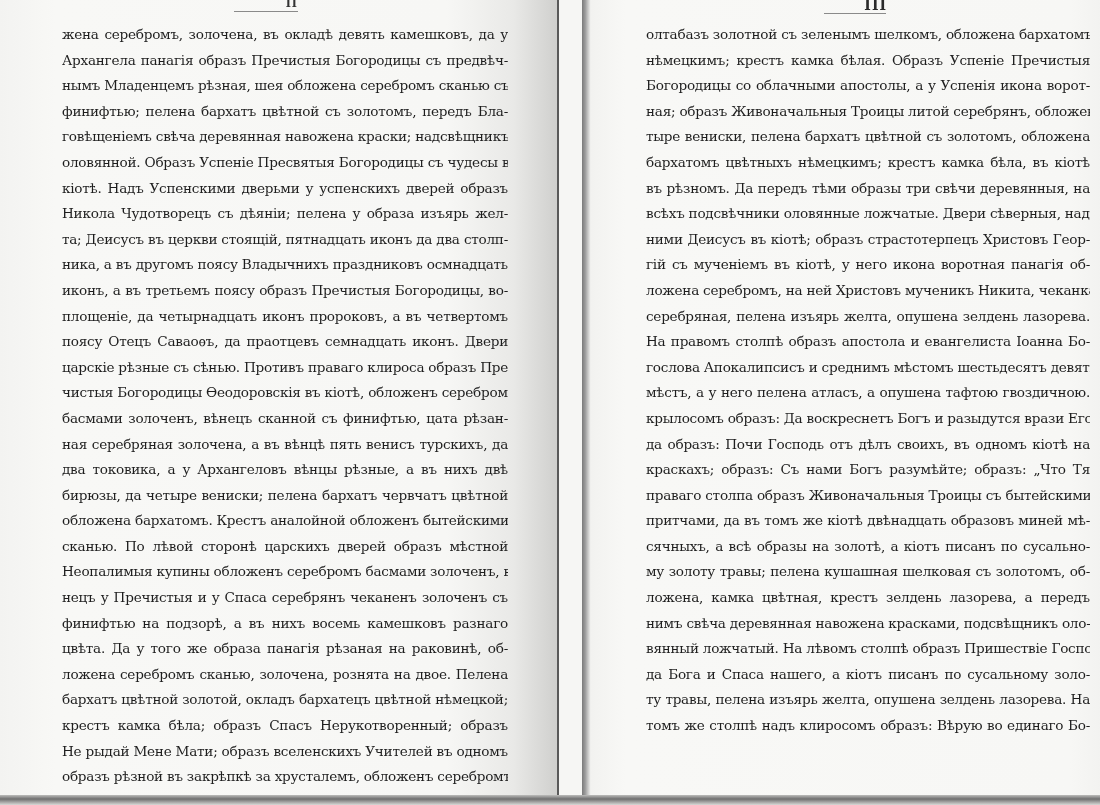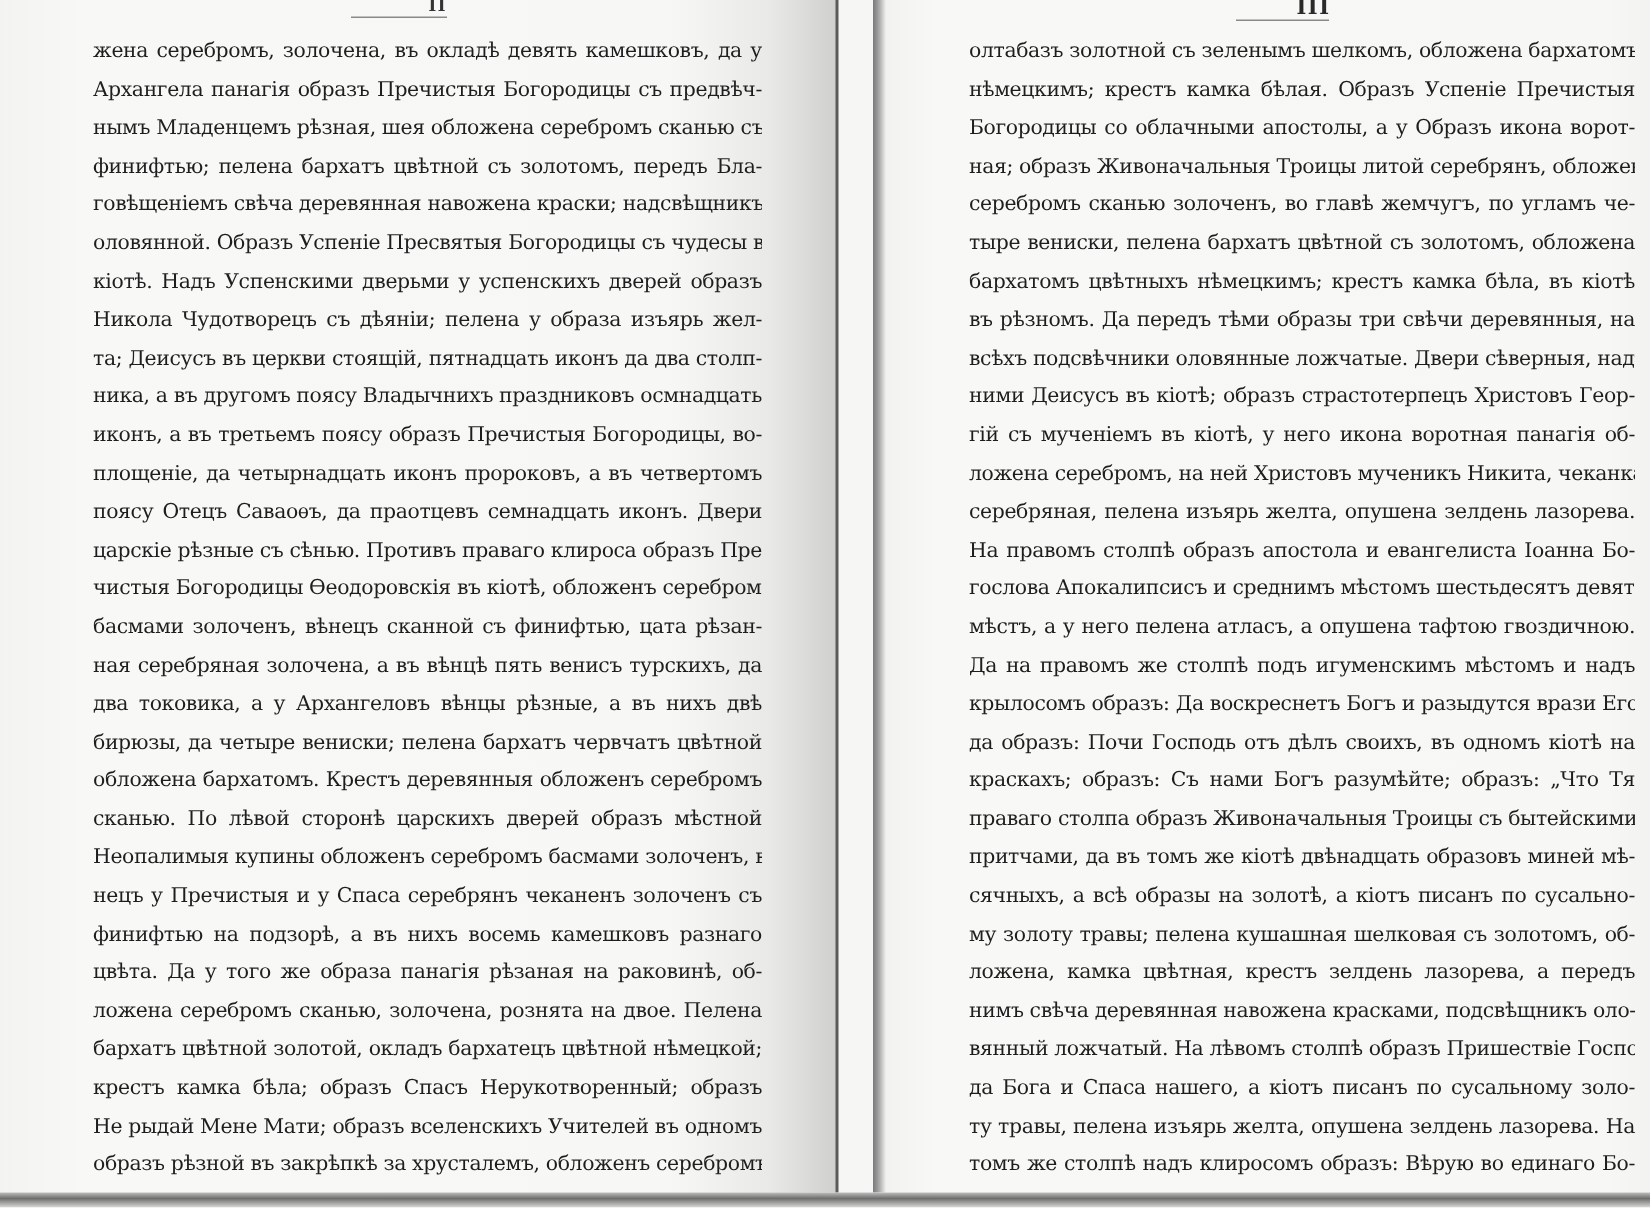--- a/index.html
+++ b/index.html
@@ -111,56 +111,54 @@
       <span class="line">ника,  а  въ другомъ поясу Владычнихъ праздниковъ осмнадцать</span>
       <span class="line">иконъ, а въ третьемъ поясу образъ Пречистыя Богородицы, во-</span>
       <span class="line">площеніе,  да четырнадцать  иконъ пророковъ,  а въ четвертомъ</span>
       <span class="line">поясу Отецъ Саваоѳъ,  да праотцевъ семнадцать иконъ.   Двери</span>
       <span class="line">царскіе рѣзные съ сѣнью. Противъ праваго клироса образъ Пре-</span>
       <span class="line">чистыя Богородицы  Ѳеодоровскія въ кіотѣ,  обложенъ серебромъ</span>
       <span class="line">басмами золоченъ,  вѣнецъ сканной съ финифтью,   цата рѣзан-</span>
       <span class="line">ная серебряная золочена,  а въ вѣнцѣ пять венисъ турскихъ,  да</span>
       <span class="line">два токовика,  а у Архангеловъ вѣнцы рѣзные,  а въ нихъ двѣ</span>
       <span class="line">бирюзы,  да четыре вениски;  пелена бархатъ червчатъ цвѣтной</span>
-      <span class="line">обложена бархатомъ.   Крестъ деревянныя  обложенъ  серебромъ</span>
+      <span class="line">обложена бархатомъ.   Крестъ аналойной  обложенъ  бытейскими</span>
       <span class="line">сканью.   По лѣвой  сторонѣ  царскихъ дверей образъ мѣстной</span>
       <span class="line">Неопалимыя купины обложенъ серебромъ басмами золоченъ,  вѣ-</span>
       <span class="line">нецъ у Пречистыя и у Спаса серебрянъ  чеканенъ золоченъ съ</span>
       <span class="line">финифтью на подзорѣ,   а  въ нихъ восемь камешковъ  разнаго</span>
       <span class="line">цвѣта. Да у того же образа панагія  рѣзаная на раковинѣ,  об-</span>
       <span class="line">ложена серебромъ  сканью, золочена, рознята  на двое.   Пелена</span>
       <span class="line">бархатъ цвѣтной золотой,  окладъ бархатецъ цвѣтной нѣмецкой;</span>
       <span class="line">крестъ камка бѣла;   образъ  Спасъ  Нерукотворенный;   образъ</span>
       <span class="line">Не рыдай Мене Мати;  образъ вселенскихъ Учителей въ одномъ</span>
       <span class="line">образъ рѣзной въ закрѣпкѣ за хрусталемъ,  обложенъ серебромъ</span>
 
     </div>
   </div>
 
   <div class="page page-right">
     <div class="running-head">III</div>
     <div class="head-rule"></div>
     <div class="text-block">
       <span class="line">олтабазъ золотной съ зеленымъ шелкомъ,   обложена бархатомъ</span>
       <span class="line">нѣмецкимъ;   крестъ  камка бѣлая.   Образъ Успеніе Пречистыя</span>
-      <span class="line">Богородицы со облачными  апостолы,  а у Образъ икона ворот-</span>
+      <span class="line">Богородицы со облачными  апостолы,  а у Успенія икона ворот-</span>
       <span class="line">ная;  образъ Живоначальныя Троицы литой серебрянъ, обложенъ</span>
-      <span class="line">серебромъ сканью золоченъ,   во  главѣ жемчугъ,  по угламъ че-</span>
       <span class="line">тыре вениски,  пелена бархатъ цвѣтной  съ золотомъ,   обложена</span>
       <span class="line">бархатомъ цвѣтныхъ  нѣмецкимъ;   крестъ камка бѣла,  въ кіотѣ</span>
       <span class="line">въ рѣзномъ.  Да передъ тѣми образы три свѣчи деревянныя,  на</span>
       <span class="line">всѣхъ подсвѣчники оловянные ложчатые.   Двери сѣверныя,  надъ</span>
       <span class="line">ними Деисусъ въ кіотѣ;  образъ  страстотерпецъ Христовъ Геор-</span>
       <span class="line">гій съ мученіемъ въ кіотѣ,   у него икона воротная панагія об-</span>
       <span class="line">ложена серебромъ,  на ней Христовъ мученикъ Никита,  чеканка</span>
       <span class="line">серебряная,   пелена изъярь желта,   опушена зелдень  лазорева.</span>
       <span class="line">На правомъ столпѣ образъ апостола  и евангелиста  Іоанна Бо-</span>
       <span class="line">гослова Апокалипсисъ  и среднимъ  мѣстомъ шестьдесятъ девять</span>
       <span class="line">мѣстъ,  а у него пелена атласъ,  а опушена тафтою гвоздичною.</span>
-      <span class="line">Да на правомъ же столпѣ  подъ игуменскимъ  мѣстомъ  и надъ</span>
       <span class="line">крылосомъ образъ: Да воскреснетъ Богъ и разыдутся врази Его,</span>
       <span class="line">да образъ: Почи Господь отъ дѣлъ своихъ,  въ одномъ кіотѣ на</span>
       <span class="line">краскахъ;   образъ:  Съ нами Богъ разумѣйте;   образъ:  „Что Тя</span>
       <span class="line">праваго столпа образъ  Живоначальныя  Троицы  съ бытейскими</span>
       <span class="line">притчами,  да въ томъ же кіотѣ двѣнадцать образовъ миней мѣ-</span>
       <span class="line">сячныхъ,  а всѣ образы на золотѣ,  а кіотъ писанъ по сусально-</span>
       <span class="line">му золоту травы;  пелена кушашная шелковая  съ золотомъ,  об-</span>
       <span class="line">ложена,   камка цвѣтная,   крестъ  зелдень  лазорева,   а передъ</span>
       <span class="line">нимъ свѣча деревянная  навожена красками,  подсвѣщникъ  оло-</span>
       <span class="line">вянный ложчатый.  На лѣвомъ столпѣ образъ Пришествіе Госпо-</span>

